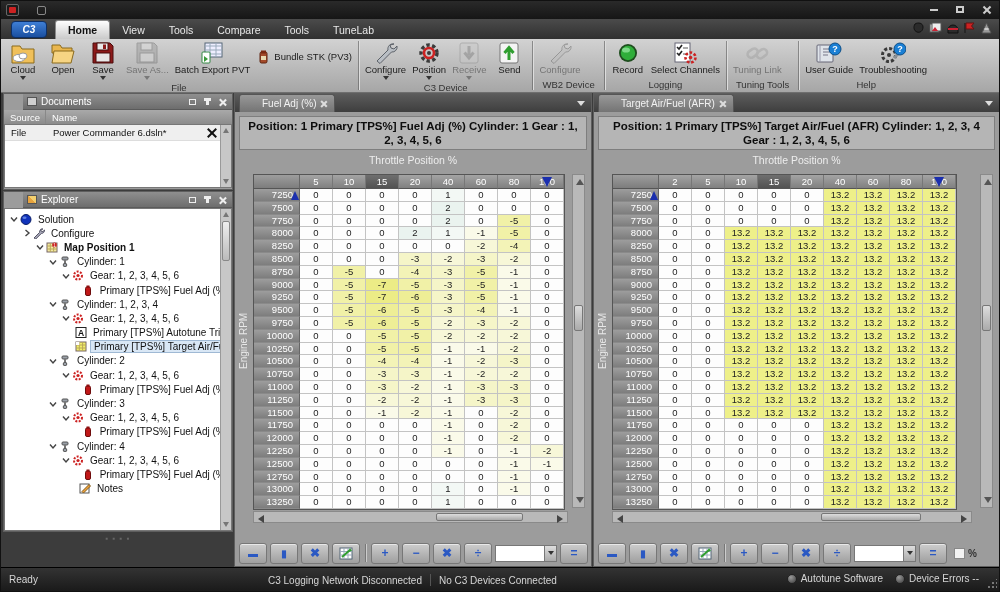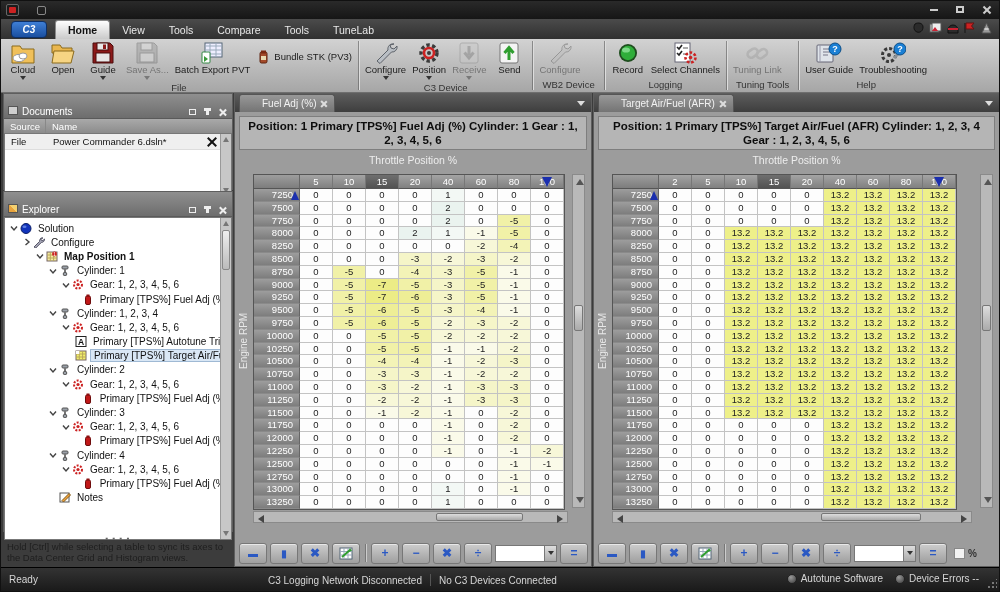--- a/index.html
+++ b/index.html
@@ -39,21 +39,21 @@
   .rb-btn .drop { width:0; height:0; border-left:3px solid transparent; border-right:3px solid transparent; border-top:4px solid #333; margin-top:1px; }
   .rb-btn.disabled { opacity:.45; filter:grayscale(1); }
   .rb-btn.small { flex-direction:row; align-self:center; gap:4px; margin-top:-8px; }
   .rb-btn.small .ricon { width:14px; height:14px; }
 
   
   .main { position:absolute; left:0; top:92px; right:0; bottom:24px; background:#3c3c3c; }
 
   
   .dock { position:absolute; left:2px; width:230px; background:#9c9c9c; border:1px solid #5e5e5e; }
-  .dock-title { height:16px; background:linear-gradient(#8f8f8f,#6d6d6d); display:flex; align-items:flex-start; padding:12px 4px; color:#fff; font-size:10px; border-bottom:1px solid #5a5a5a; }
+  .dock-title { height:16px; background:linear-gradient(#8f8f8f,#6d6d6d); display:flex; align-items:center; padding:0 4px; color:#fff; font-size:10px; border-bottom:1px solid #5a5a5a;margin-left:19px; }
   .dock-title .dicon { width:10px; height:9px; margin-right:4px; }
   .dock-title .spacer { flex:1; }
   .dt-btn { width:12px; height:11px; display:flex; align-items:center; justify-content:center; margin-left:3px; }
   .ico-restore { width:7px; height:6px; border:1px solid #eee; }
   .ico-pin { width:3px; height:7px; background:#eee; position:relative; }
   .ico-pin::after { content:""; position:absolute; left:-2px; top:0; width:7px; height:3px; background:#eee; }
   .ico-x { position:relative; width:8px; height:8px; }
   .ico-x::before,.ico-x::after { content:""; position:absolute; left:3.5px; top:0; width:1.6px; height:9px; background:#eee; }
   .ico-x::before{transform:rotate(45deg);} .ico-x::after{transform:rotate(-45deg);}
 
@@ -232,21 +232,21 @@
           </div>
           <div class="rb-btn">
             <span class="ricon">
               <svg width="22" height="22" viewBox="0 0 22 22">
                 <path d="M1 1h17l3 3v17H1z" fill="#8c1a1a" stroke="#4a0d0d"></path>
                 <rect x="5" y="1" width="11" height="7" fill="#e8e8e8" stroke="#4a0d0d"></rect>
                 <rect x="11" y="2.5" width="3" height="4.5" fill="#8c1a1a"></rect>
                 <rect x="4" y="11" width="14" height="9" fill="#e8e8e8" stroke="#4a0d0d"></rect>
               </svg>
             </span>
-            <span>Guide</span>
+            <span>Save</span>
             <span class="drop"></span>
           </div>
           <div class="rb-btn disabled">
             <span class="ricon">
               <svg width="22" height="22" viewBox="0 0 22 22">
                 <path d="M1 1h17l3 3v17H1z" fill="#9a9a9a" stroke="#666"></path>
                 <rect x="5" y="1" width="11" height="7" fill="#dcdcdc" stroke="#666"></rect>
                 <rect x="4" y="11" width="14" height="9" fill="#dcdcdc" stroke="#666"></rect>
               </svg>
             </span>
@@ -703,41 +703,40 @@
           <div class="titem" style="padding-left: 69px;">
             <span class="expander"></span>
             <span class="ticon">
               <svg width="12" height="11" viewBox="0 0 12 11">
                 <rect x="3.5" y="2" width="5" height="8.5" rx="1.5" fill="#c01818" stroke="#6e0c0c"></rect>
                 <rect x="4.5" y="0.5" width="3" height="2" fill="#8e1010"></rect>
               </svg>
             </span>
             <span class="tlabel">Primary  [TPS%] Fuel Adj (%)</span>
           </div>
-          <div class="titem" style="padding-left: 43px;">
+          <div class="titem" style="padding-left: 63px;">
             <span class="expander"></span>
             <span class="ticon">
               <svg width="12" height="11" viewBox="0 0 12 11">
                 <rect x="1" y="1" width="9" height="9" fill="#fff" stroke="#555"></rect>
                 <path d="M3 8.5L10 1.5l1.5 1.5L4.5 10z" fill="#f2a33a" stroke="#7e5a1d"></path>
               </svg>
             </span>
             <span class="tlabel">Notes</span>
           </div>
           <div class="vscroll-mini">
             <span class="up"></span>
             <span class="dn"></span>
             <span class="thumb-mini"></span>
           </div>
         </div>
     </div>
 
     <div id="hint-box">
       <span class="dots">▪ ▪ ▪ ▪</span>
-      <span>Hold [Ctrl] while selecting a table to sync its axes to the Data Center Grid and Histogram views.</span>
     </div>
 
     <div class="panel" id="panel-fuel">
       <div class="tabstrip">
         <div class="dtab">
           <span class="ticon"></span>
           <span>Fuel Adj (%)</span>
           <span class="ico-x"></span>
         </div>
         <span class="strip-drop"></span>

